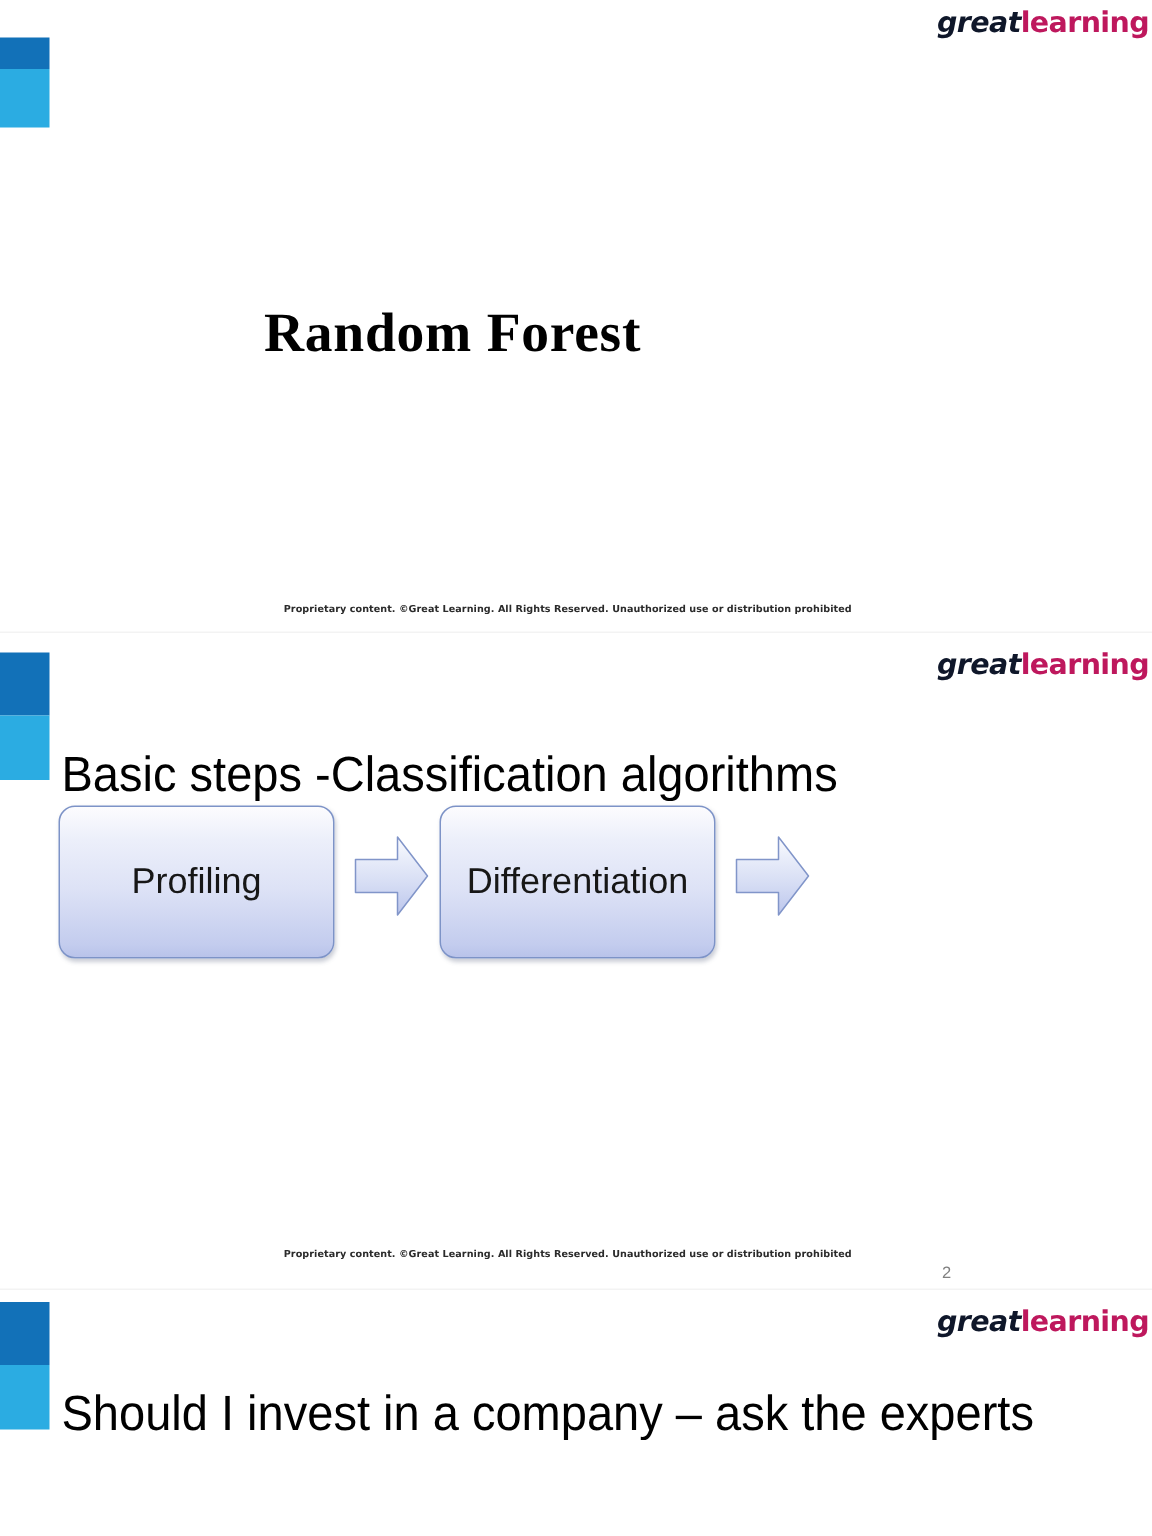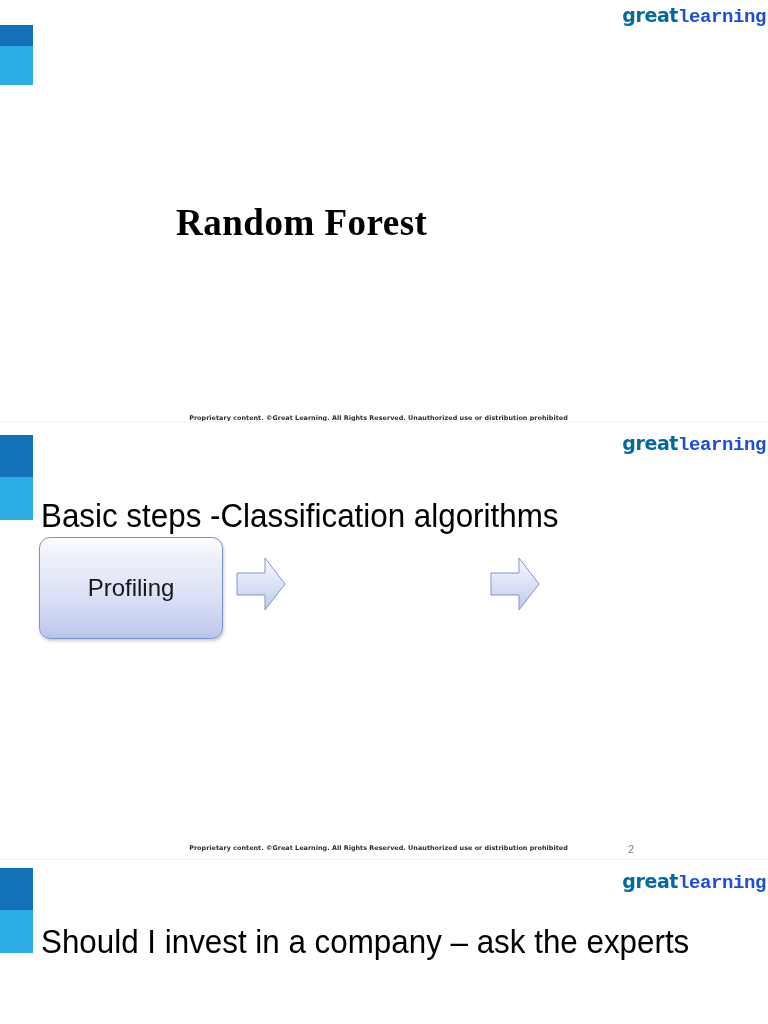--- a/index.html
+++ b/index.html
@@ -58,22 +58,22 @@
   .logo {
     position: absolute;
     right: 2px;
     font-family: "DejaVu Sans", sans-serif;
     font-weight: bold;
     font-size: 19px;
     letter-spacing: -0.4px;
     white-space: nowrap;
     user-select: none;
   }
-  .logo .great    { color: #0369a1; }
-  .logo .learning { color: #1d4ed8; font-family: Liberation Mono, monospace; }
+  .logo .great    { color: #0f172a; font-style: italic; }
+  .logo .learning { color: #be185d; }
 
   .s1-logo { top: 4px; }
   .s2-logo { top: 10px; }
   .s3-logo { top: 10px; }
 
   
   .title-serif {
     position: absolute;
     left: 176px;
     top: 176px;
@@ -104,21 +104,20 @@
     position: absolute;
     left: 0;
     width: 757px;
     text-align: center;
     font-family: "DejaVu Sans", sans-serif;
     font-weight: bold;
     font-size: 6.4px;
     color: #2b2b2b;
     letter-spacing: 0.05px;
     white-space: nowrap;
-    margin-top: 12px;
   }
   .s1-footer { top: 402px; }
 
   .page-number {
     position: absolute;
     left: 628px;
     top: 843px;
     font-family: "Liberation Sans", sans-serif;
     font-size: 11px;
     color: #808080;
@@ -224,20 +223,23 @@
               <stop offset="0%" stop-color="#fbfcfe"></stop>
               <stop offset="25%" stop-color="#eaeefa"></stop>
               <stop offset="60%" stop-color="#d6ddf4"></stop>
               <stop offset="100%" stop-color="#bcc6ec"></stop>
             </linearGradient>
           </defs>
           <path d="M1,19 L29,19 L29,4 L49,30 L29,56 L29,41 L1,41 Z" fill="url(#arrGrad1)" stroke="#8195c9" stroke-width="1" stroke-linejoin="round"></path>
         </svg>
       </div>
 
+      <div class="flow-box flow-box-2">
+        <span>Differentiation</span>
+      </div>
 
       <div class="flow-arrow flow-arrow-2">
         <svg width="50" height="60" viewBox="0 0 50 60" xmlns="http://www.w3.org/2000/svg" aria-hidden="true">
           <defs>
             <linearGradient id="arrGrad2" x1="0" y1="0" x2="0" y2="1">
               <stop offset="0%" stop-color="#fbfcfe"></stop>
               <stop offset="25%" stop-color="#eaeefa"></stop>
               <stop offset="60%" stop-color="#d6ddf4"></stop>
               <stop offset="100%" stop-color="#bcc6ec"></stop>
             </linearGradient>

